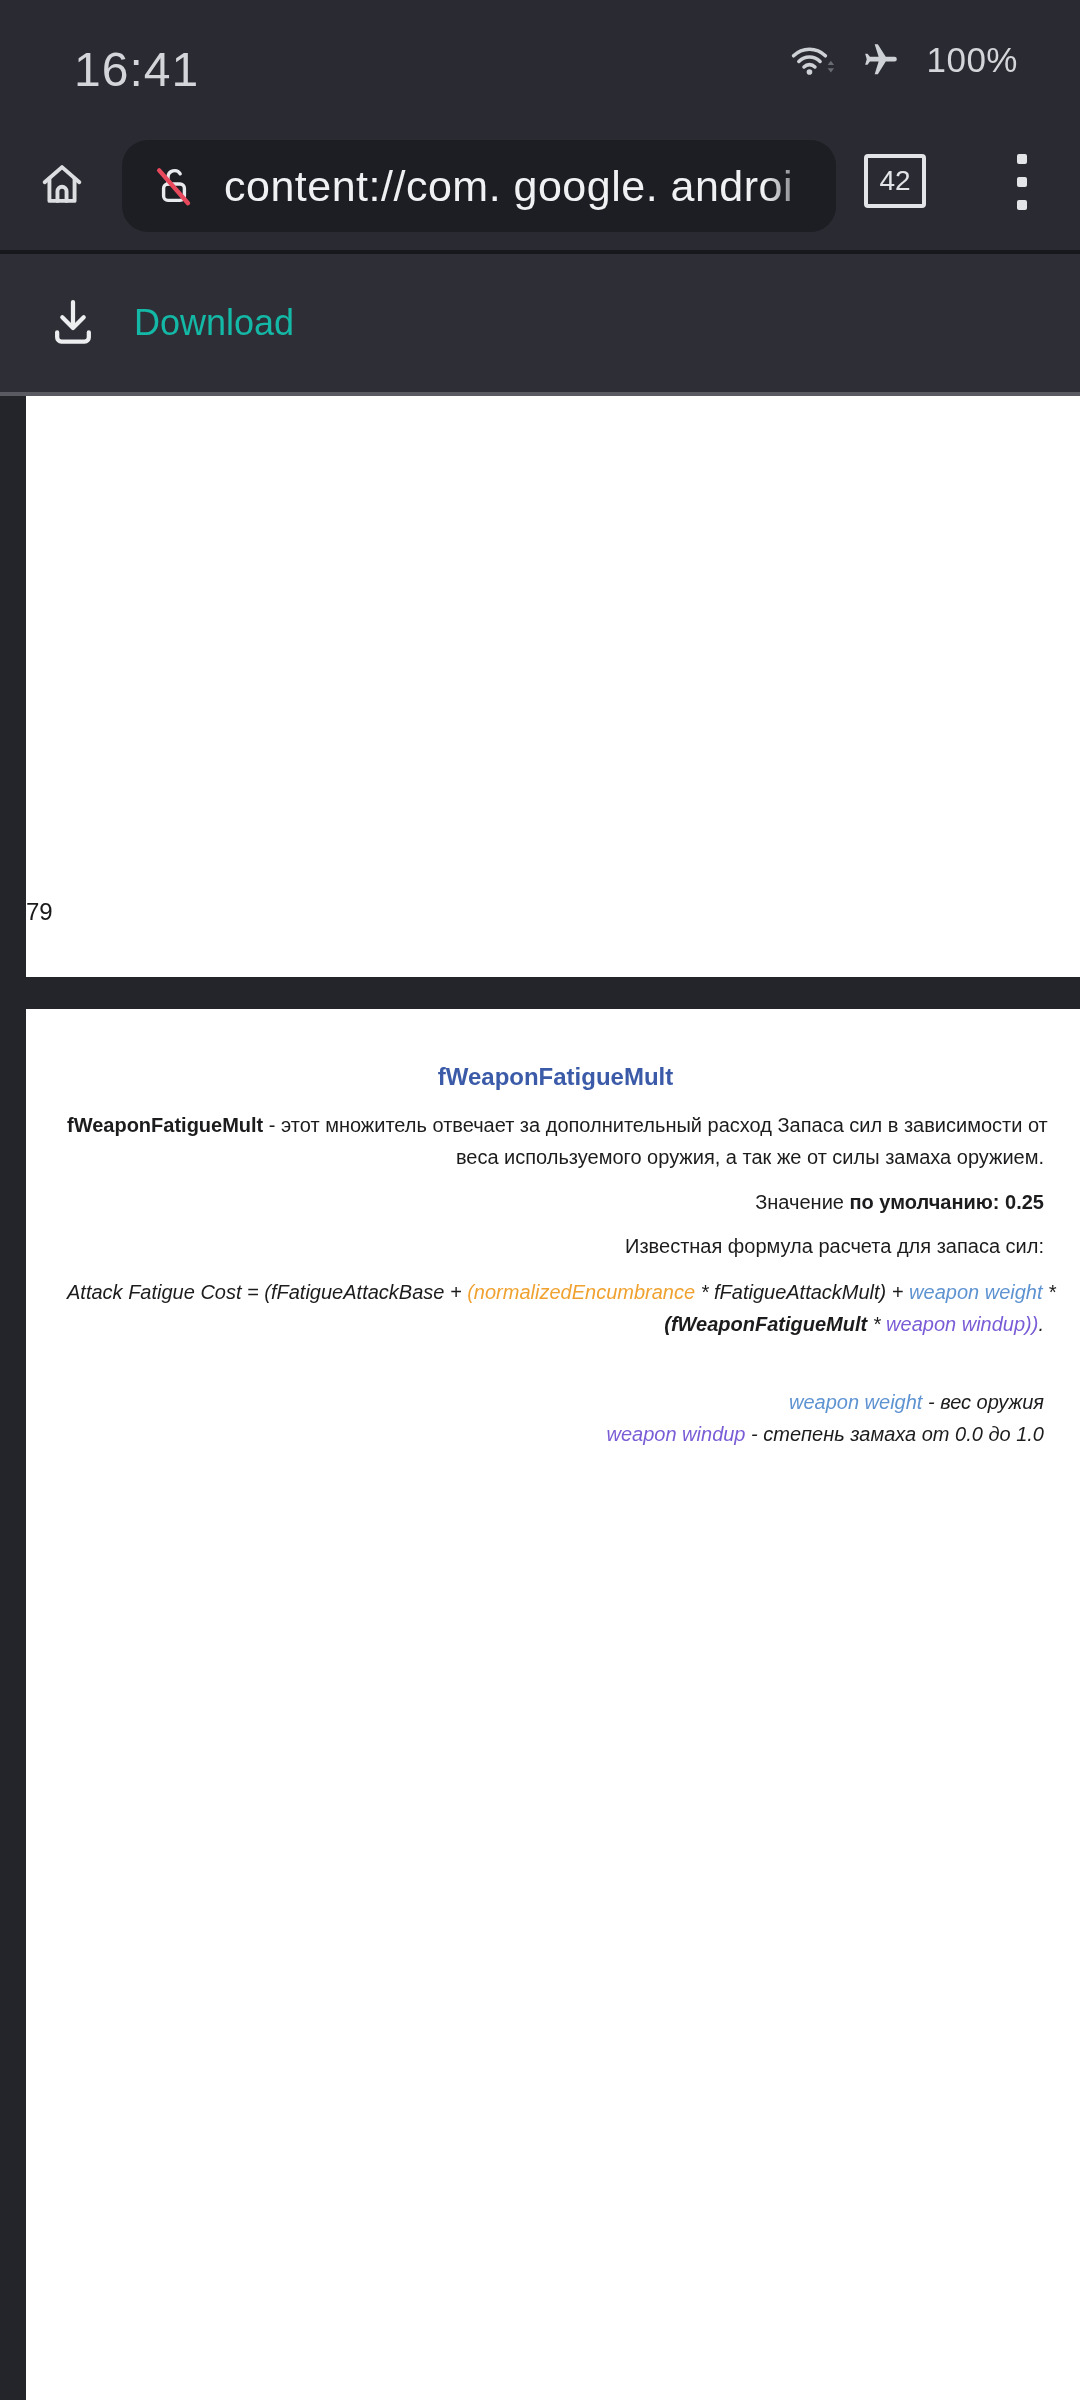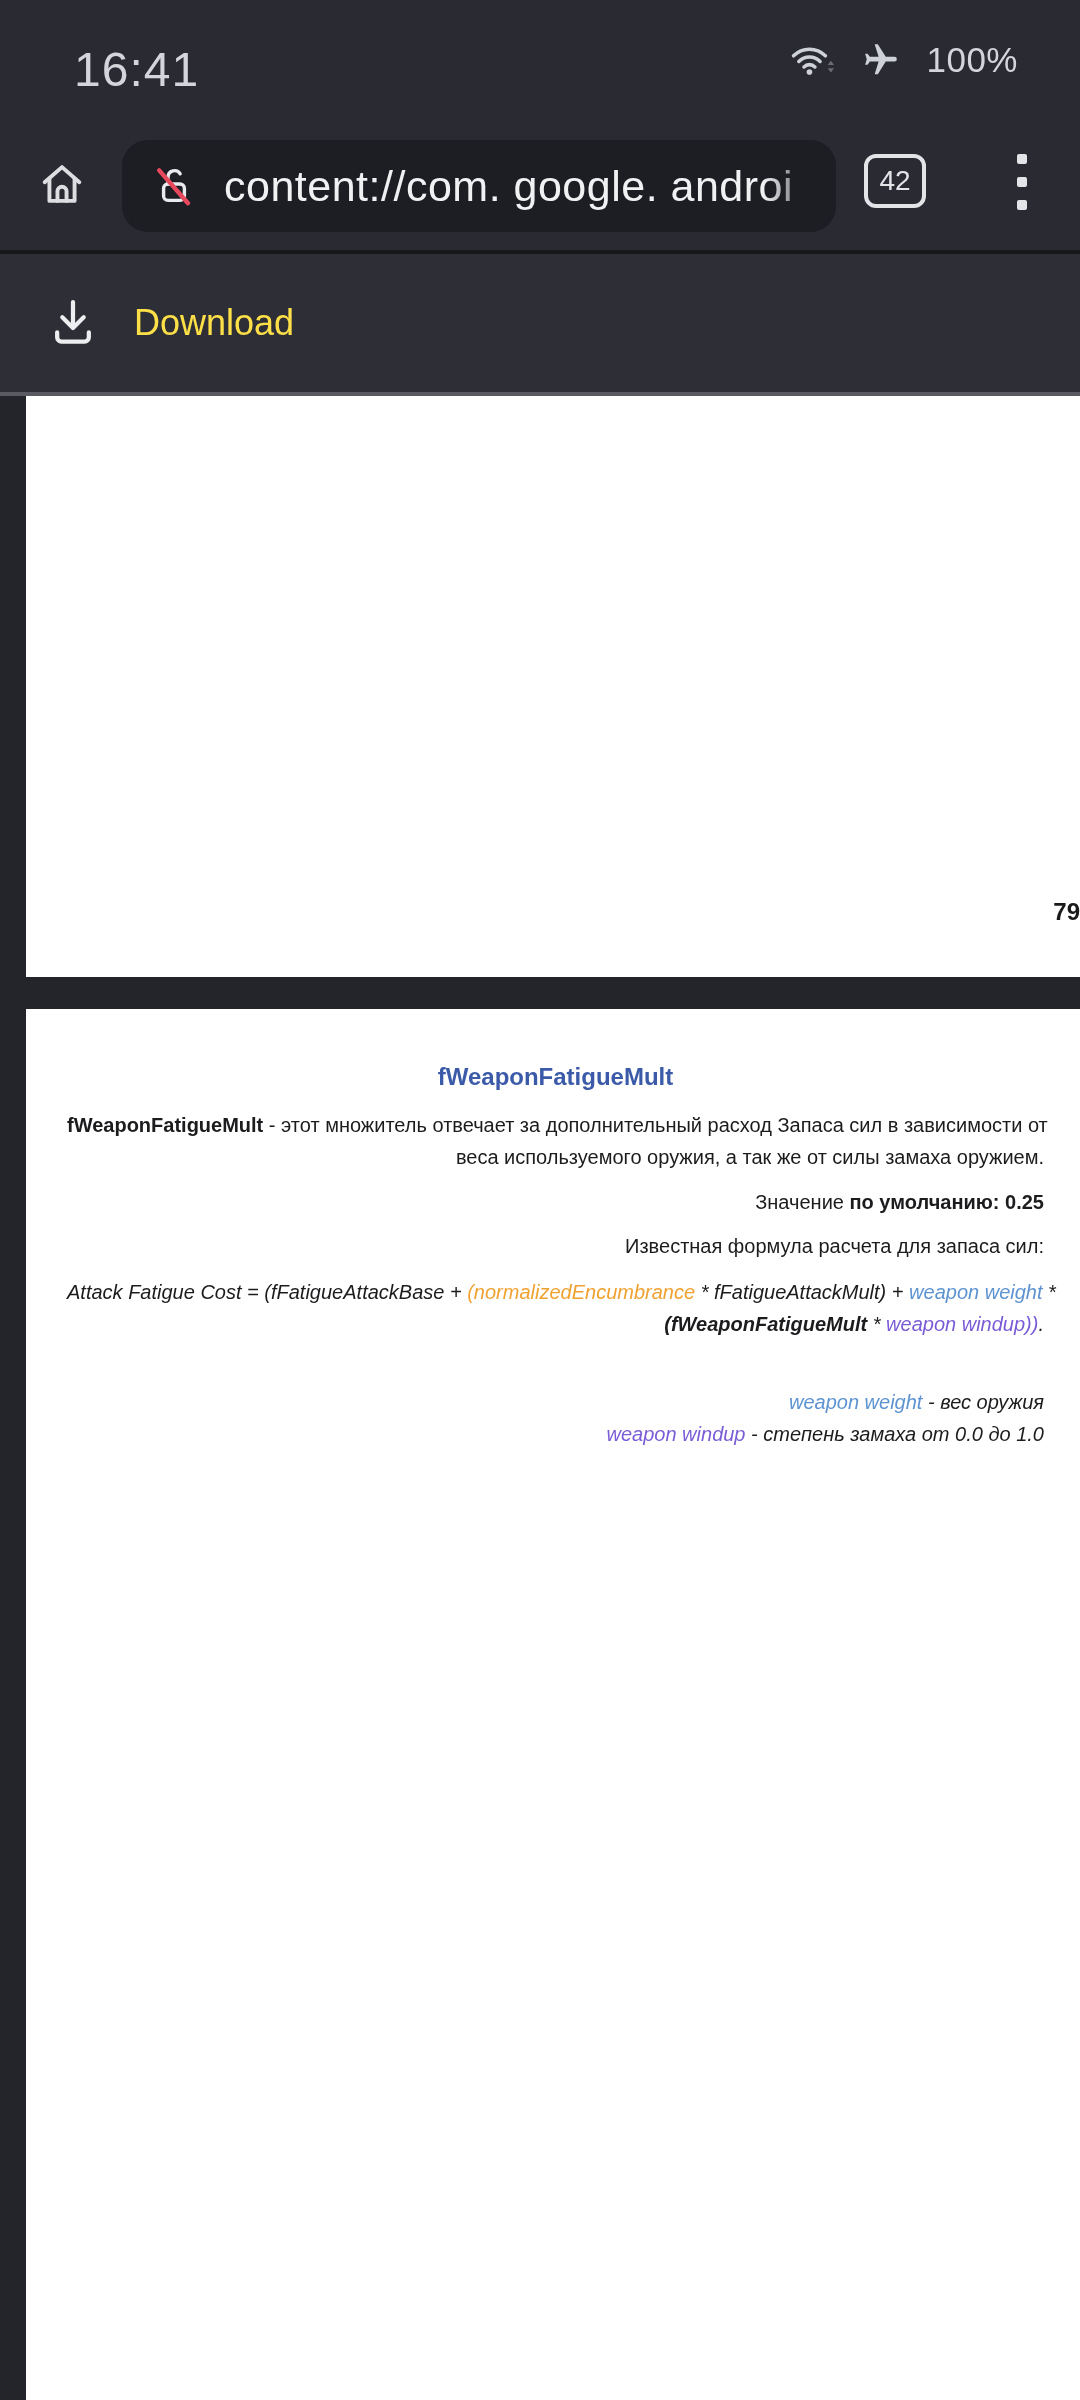--- a/index.html
+++ b/index.html
@@ -14,35 +14,35 @@
   .status-time{position:absolute;left:74px;top:42px;font-size:48px;color:#d3d5da;letter-spacing:1px;}
   .status-right{position:absolute;right:62px;top:40px;display:flex;align-items:center;gap:26px;}
   .battery-text{font-size:35px;color:#d3d5da;letter-spacing:0.5px;}
   .icon{display:block;}
   
   .home-btn{position:absolute;left:34px;top:156px;width:56px;height:56px;display:flex;align-items:center;justify-content:center;}
   .omnibox{position:absolute;left:122px;top:140px;width:714px;height:92px;background:var(--pill-bg,#1d1e24);border-radius:26px;display:flex;align-items:center;overflow:hidden;}
   .omnibox .lock-wrap{margin-left:28px;flex:0 0 auto;width:48px;height:48px;}
   .url-text{margin-left:26px;font-size:43px;color:#f0f1f3;white-space:nowrap;overflow:hidden;letter-spacing:0.5px;}
   .url-fade{position:absolute;right:0;top:0;bottom:0;width:72px;background:linear-gradient(90deg,rgba(29,30,36,0),var(--pill-bg,#1d1e24) 85%);}
-  .tab-btn{position:absolute;left:864px;top:154px;width:62px;height:54px;border:4px solid #e2e4e8;border-radius:12px;display:flex;align-items:center;justify-content:center;box-sizing:border-box;}
+  .tab-btn{position:absolute;left:864px;top:154px;width:62px;height:54px;border:4px solid #e2e4e8;border-radius:4px;display:flex;align-items:center;justify-content:center;box-sizing:border-box;}
   .tab-count{font-size:28px;font-weight:500;color:#e2e4e8;}
   .menu-btn{position:absolute;left:996px;top:154px;width:52px;height:56px;display:flex;flex-direction:column;align-items:center;justify-content:center;gap:13px;}
   .menu-btn i{width:10px;height:10px;background:#e2e4e8;border-radius:2px;display:block;}
   
   .sep-line{position:absolute;left:0;top:250px;width:1080px;height:4px;background:#17181c;}
   .download-bar{position:absolute;left:0;top:254px;width:1080px;height:138px;background:var(--download-bg,#2e2f36);display:flex;align-items:center;}
   .download-bar .dl-icon-wrap{margin-left:46px;width:54px;height:58px;}
-  .download-label{margin-left:34px;font-size:36px;color:#fde047;}
+  .download-label{margin-left:34px;font-size:36px;color:#14b8a6;}
   .viewer-edge{position:absolute;left:0;top:392px;width:1080px;height:4px;background:#5a5b62;}
   
   .page{position:absolute;left:26px;width:1054px;background:var(--page-bg,#ffffff);}
   .page-1{top:396px;height:581px;}
   .page-2{top:1009px;height:1391px;}
-  .page-num{position:absolute;left:0;right:0;top:502px;text-align:right;font-size:24px;color:#1a1a1a;font-weight:bold;}
+  .page-num{position:absolute;left:0;right:0;top:502px;text-align:left;font-size:24px;color:#1a1a1a;}
   .page2-content{padding:52px 36px 0 41px;font-size:20px;line-height:32px;color:#1c1c1e;}
   .doc-heading{text-align:center;font-size:24px;font-weight:bold;color:var(--heading-blue,#3b5ba9);height:32px;line-height:32px;}
   .tline{white-space:nowrap;height:32px;text-align:right;}
   .para1{margin-top:16px;}
   .default-line{margin-top:13px;}
   .intro-line{margin-top:12px;}
   .formula{margin-top:14px;}
   .legend{margin-top:46px;}
   
   .seg-n{}

